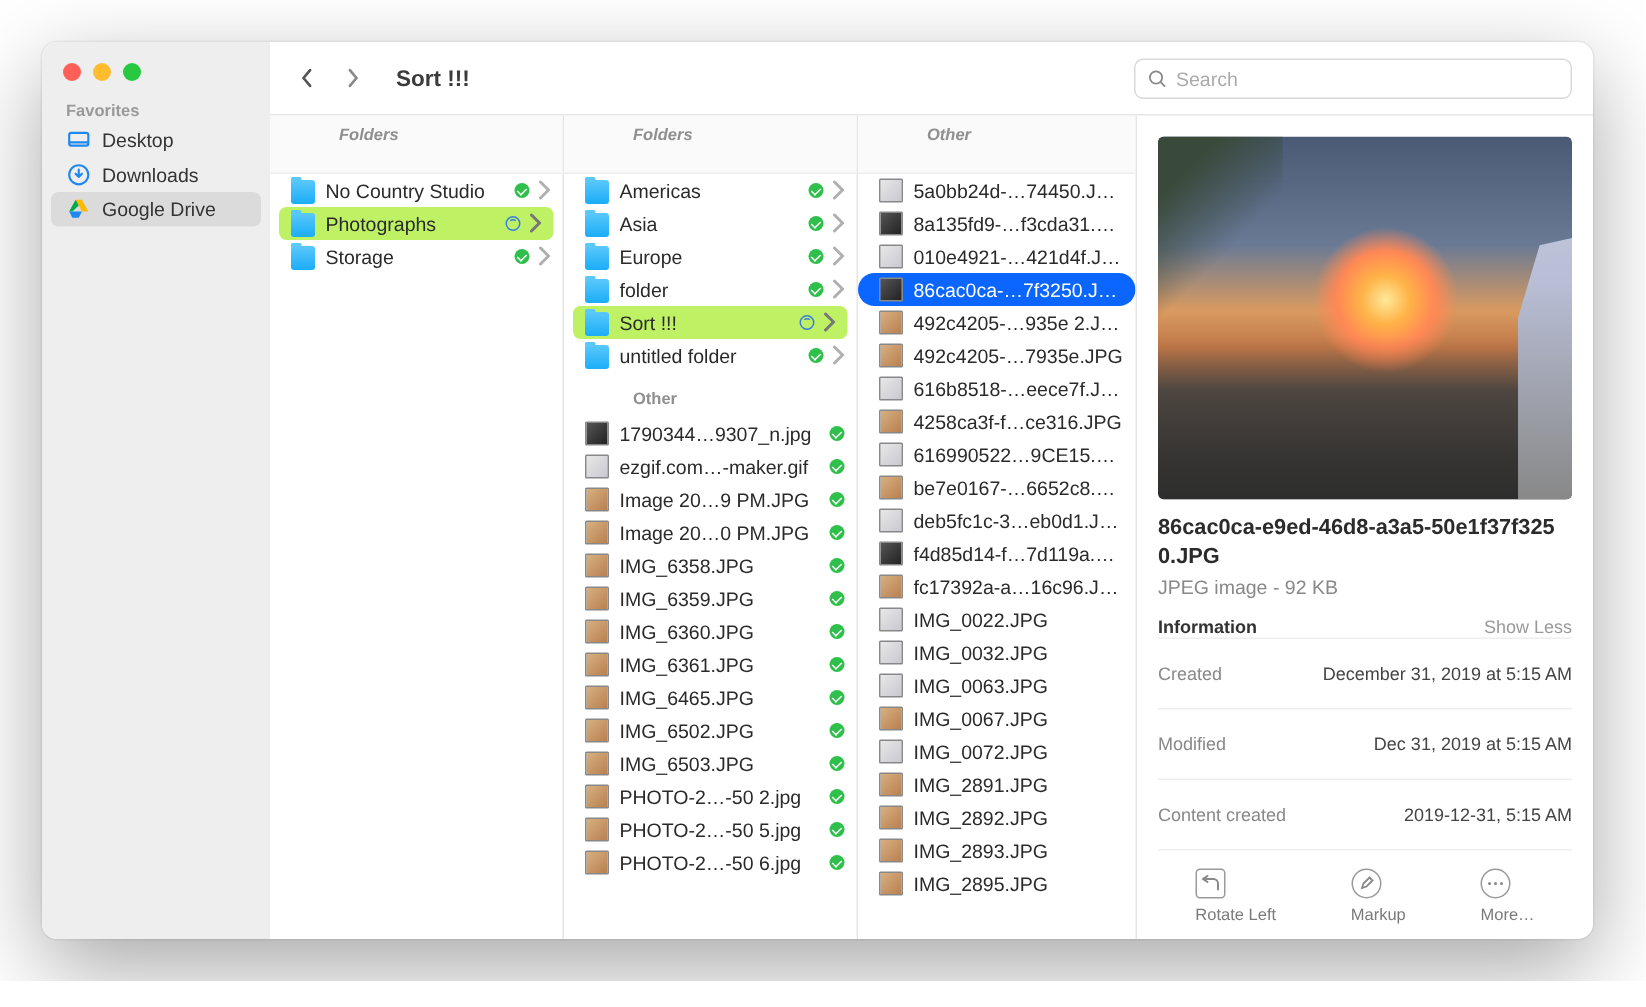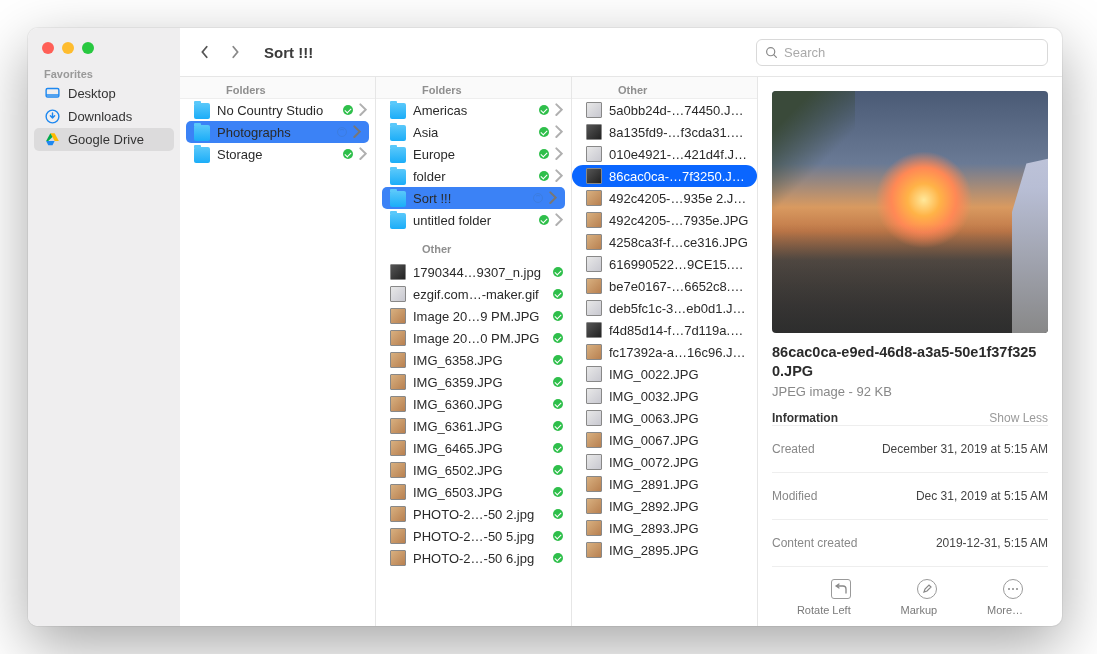--- a/index.html
+++ b/index.html
@@ -27,28 +27,28 @@
   .spacer { flex: 1; }
   .search { width: 292px; height: 27px; background: #fff; border: 1px solid #d9d9d9; border-radius: 6px; display: flex; align-items: center; padding: 0 8px; gap: 6px; }
   .search svg { width: 13px; height: 13px; color: #8a8a8a; }
   .search input { border: none; outline: none; font-size: 13px; flex: 1; background: transparent; color: #333; }
   .search input::placeholder { color: #aaa; }
 
   .columns { flex: 1; display: flex; border-top: 1px solid #e6e6e6; overflow: hidden; }
   .col { border-right: 1px solid #e6e6e6; overflow-y: auto; overflow-x: hidden; }
   .col::-webkit-scrollbar { width: 0; }
   .col1 { width: 196px; } .col2 { width: 196px; } .col3 { width: 186px; }
-  .col-header { font-size: 11px; font-weight: 600; color: #8f8f8f; padding: 7px 0 2px 46px; background: #fafafa; border-bottom: 1px solid #eee; }
+  .col-header { font-size: 11px; font-weight: 600; color: #8f8f8f; padding: 7px 0 19px 46px; background: #fafafa; border-bottom: 1px solid #eee; font-style: italic; }
   .col-subhdr { font-size: 11px; font-weight: 600; color: #8f8f8f; padding: 12px 0 6px 46px; }
   .row { display: flex; align-items: center; height: 22px; padding: 0 8px 0 14px; font-size: 13px; color: #2a2a2a; cursor: default; position: relative; }
   .row .icon { width: 16px; height: 16px; margin-right: 7px; flex-shrink: 0; }
   .row .label { flex: 1; white-space: nowrap; overflow: hidden; text-overflow: ellipsis; }
   .row .status { width: 10px; height: 10px; flex-shrink: 0; margin-left: 4px; }
   .row .chev { width: 8px; color: #b0b0b0; margin-left: 6px; flex-shrink: 0; }
-  .row.active { background: #3b82f6; border-radius: 5px; margin: 0 6px; padding-left: 8px; }
+  .row.active { background: #bef264; border-radius: 5px; margin: 0 6px; padding-left: 8px; }
   .row.active .chev { color: #777; }
   .row.selected { background: #0a66ff; color: #fff; border-radius: 11px; }
   .row.selected .label { color: #fff; }
 
   .folder-icon { width: 16px; height: 13px; background: linear-gradient(#5ac8fa,#1badf8); border-radius: 2px; position: relative; margin-top: 2px; }
   .folder-icon::before { content: ""; position: absolute; top: -2px; left: 0; width: 7px; height: 3px; background: #5ac8fa; border-radius: 1px 1px 0 0; }
   .img-icon { width: 16px; height: 12px; background: linear-gradient(135deg,#d8b080,#b88050); border: 1px solid #888; border-radius: 1px; }
   .img-icon.dark { background: linear-gradient(135deg,#555,#222); }
   .img-icon.light { background: linear-gradient(135deg,#e8e8e8,#c8c8d0); }
 
@@ -67,21 +67,21 @@
   .preview-img::before { content: ""; position: absolute; left: 0; top: 0; width: 30%; height: 50%; background: linear-gradient(135deg, #3a4a3a 20%, transparent 60%); }
   .pv-name { font-size: 14.5px; font-weight: 600; color: #2b2b2b; margin-top: 10px; line-height: 1.35; word-break: break-all; }
   .pv-kind { font-size: 13px; color: #888; margin-top: 2px; }
   .pv-info-hdr { display: flex; justify-content: space-between; align-items: center; margin-top: 12px; }
   .pv-info-hdr .t { font-size: 12px; font-weight: 600; color: #333; }
   .pv-info-hdr .sl { font-size: 12px; color: #9a9a9a; cursor: default; }
   .pv-row { display: flex; justify-content: flex-start; font-size: 12px; padding: 16px 0; border-top: 1px solid #eee; }
   .pv-row .k { color: #888; }
   .pv-row .v { color: #444; text-align: right; flex: 1; margin-left: 8px; }
   .pv-actions { display: flex; justify-content: space-around; border-top: 1px solid #eee; padding: 12px 0 10px; margin-top: auto; }
-  .pv-act { display: flex; flex-direction: column; align-items: flex-end; gap: 5px; color: #7a7a7a; font-size: 11px; cursor: default; }
+  .pv-act { display: flex; flex-direction: column; align-items: flex-start; gap: 5px; color: #7a7a7a; font-size: 11px; cursor: default; }
   .pv-act .ai { width: 20px; height: 20px; border: 1.3px solid #9a9a9a; border-radius: 3px; display: flex; align-items: center; justify-content: center; }
   .pv-act .ai.circ { border-radius: 50%; }
 </style>
 </head>
 <body>
 
 <div class="window">
 
   <div class="sidebar">
     <div class="traffic">
@@ -320,20 +320,25 @@
 
   </div>
             <div class="row ">
     <div class="icon img-icon "></div>
     <span class="label">492c4205-…935e 2.JPG</span>
 
   </div>
             <div class="row ">
     <div class="icon img-icon "></div>
     <span class="label">492c4205-…7935e.JPG</span>
+
+  </div>
+            <div class="row ">
+    <div class="icon img-icon light"></div>
+    <span class="label">616b8518-…eece7f.JPG</span>
 
   </div>
             <div class="row ">
     <div class="icon img-icon "></div>
     <span class="label">4258ca3f-f…ce316.JPG</span>
 
   </div>
             <div class="row ">
     <div class="icon img-icon light"></div>
     <span class="label">616990522…9CE15.JPG</span>

